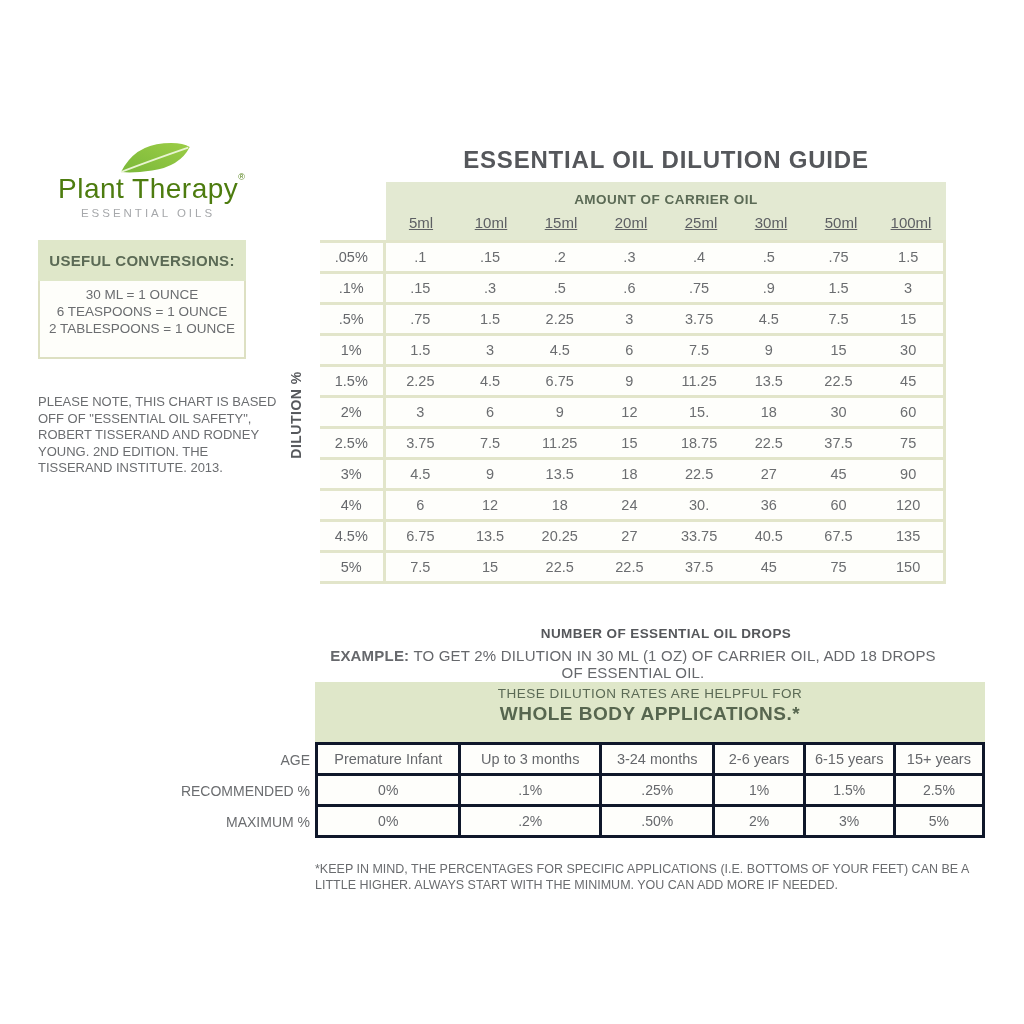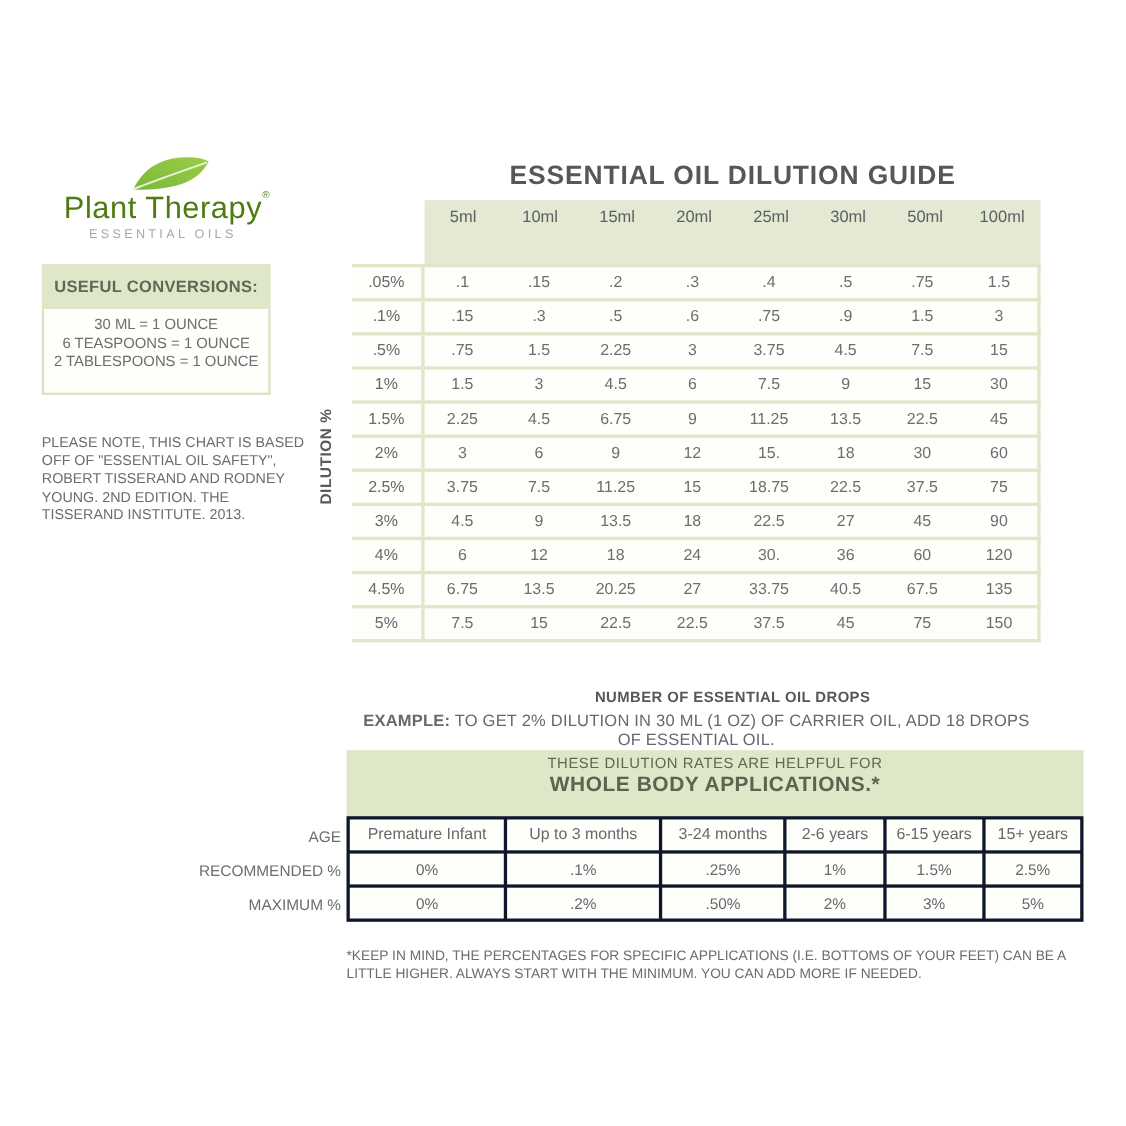--- a/index.html
+++ b/index.html
@@ -30,21 +30,21 @@
 
   
   .title{left:346px;top:146px;width:640px;text-align:center;font-size:24px;
     font-weight:bold;color:var(--dark);letter-spacing:0.8px;}
 
   
   .carrier-head{left:386px;top:182px;width:560px;height:58px;background:var(--green);}
   .carrier-title{text-align:center;padding-top:10px;font-size:13.5px;font-weight:bold;
     color:var(--heading);letter-spacing:0.5px;}
   .carrier-cols{display:grid;grid-template-columns:repeat(8,70px);margin-top:7px;}
-  .carrier-cols .col-h{text-align:center;font-size:15px;color:#5d5f63;}
+  .carrier-cols .col-h{text-align:center;font-size:15px;color:#5d5f63;text-decoration:underline;}
 
   .dilution-rot{left:296px;top:415px;transform:translate(-50%,-50%) rotate(-90deg);
     font-size:14px;font-weight:bold;color:#56585c;letter-spacing:0.5px;white-space:nowrap;}
 
   .dtable{left:320px;top:240px;width:626px;}
   .trow{display:flex;height:28px;border-top:3.5px solid var(--khaki);border-right:3.5px solid var(--khaki);background:#fefefb;}
   .trow:last-child{border-bottom:3.5px solid var(--khaki);}
   .tlabel{width:62.5px;border-right:3.5px solid var(--khaki);display:flex;
     align-items:center;justify-content:center;font-size:14.5px;color:#66686c;flex:none;}
   .tcell{flex:1;display:flex;align-items:center;justify-content:center;
@@ -98,20 +98,21 @@
   <div class="conv-body">
     <div>30 ML = 1 OUNCE</div>
     <div>6 TEASPOONS = 1 OUNCE</div>
     <div>2 TABLESPOONS = 1 OUNCE</div>
   </div>
 </div>
 
 <p class="abs note">PLEASE NOTE, THIS CHART IS BASED OFF OF "ESSENTIAL OIL SAFETY", ROBERT TISSERAND AND RODNEY YOUNG. 2ND EDITION. THE TISSERAND INSTITUTE. 2013.</p>
 
 <div class="abs carrier-head">
+  <div class="carrier-title">AMOUNT OF CARRIER OIL</div>
   <div class="carrier-cols">
       <div class="col-h">5ml</div>
       <div class="col-h">10ml</div>
       <div class="col-h">15ml</div>
       <div class="col-h">20ml</div>
       <div class="col-h">25ml</div>
       <div class="col-h">30ml</div>
       <div class="col-h">50ml</div>
       <div class="col-h">100ml</div>
     </div>

